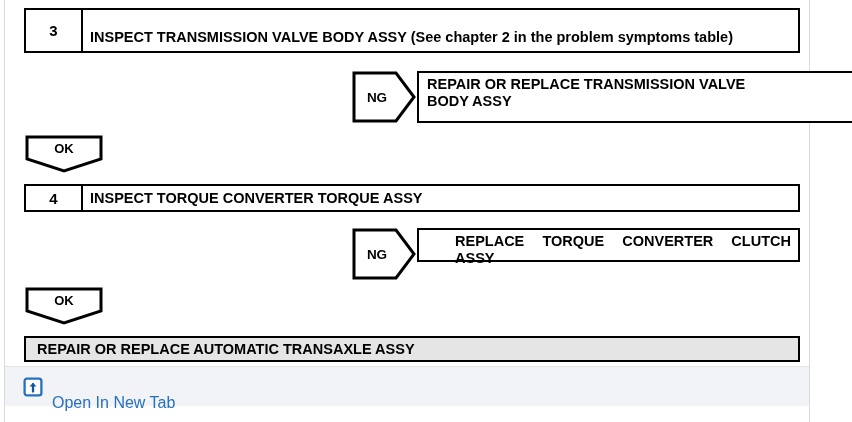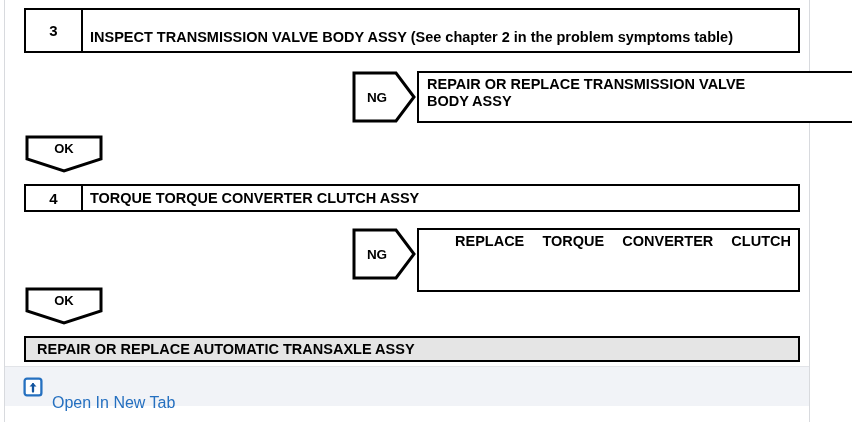--- a/index.html
+++ b/index.html
@@ -196,37 +196,38 @@
 
       <div class="ok-tag" style="left:20px; top:135px;">
         <svg width="78" height="38" viewBox="0 0 78 38">
           <path d="M2,2 L76,2 L76,24 L39,36 L2,24 Z" fill="#ffffff" stroke="#000000" stroke-width="3"></path>
         </svg>
         <div class="ok-label">OK</div>
       </div>
 
       <div class="step-box" style="left:19px; top:184px; width:776px; height:28px;">
         <div class="step-num">4</div>
-        <div class="step-title">TORQUE TORQUE CONVERTER CLUTCH ASSY</div>
+        <div class="step-title">INSPECT TORQUE CONVERTER TORQUE ASSY</div>
       </div>
 
       <div class="ng-tag" style="left:347px; top:228px;">
         <svg width="64" height="52" viewBox="0 0 64 52">
           <path d="M2,2 L44,2 L62,26 L44,50 L2,50 Z" fill="#ffffff" stroke="#000000" stroke-width="3"></path>
         </svg>
         <div class="ng-label">NG</div>
       </div>
 
-      <div class="ng-result" style="left:412px; top:228px; width:383px; height:64px;padding-left:36px;">
+      <div class="ng-result" style="left:412px; top:228px; width:383px; height:34px;padding-left:36px;">
         <span class="ln spread">
           <span>REPLACE</span>
           <span>TORQUE</span>
           <span>CONVERTER</span>
           <span>CLUTCH</span>
         </span>
+        <span class="ln">ASSY</span>
       </div>
 
       <div class="ok-tag" style="left:20px; top:287px;">
         <svg width="78" height="38" viewBox="0 0 78 38">
           <path d="M2,2 L76,2 L76,24 L39,36 L2,24 Z" fill="#ffffff" stroke="#000000" stroke-width="3"></path>
         </svg>
         <div class="ok-label">OK</div>
       </div>
 
       <div class="plain-box" style="left:19px; top:336px; width:776px; height:26px;">

